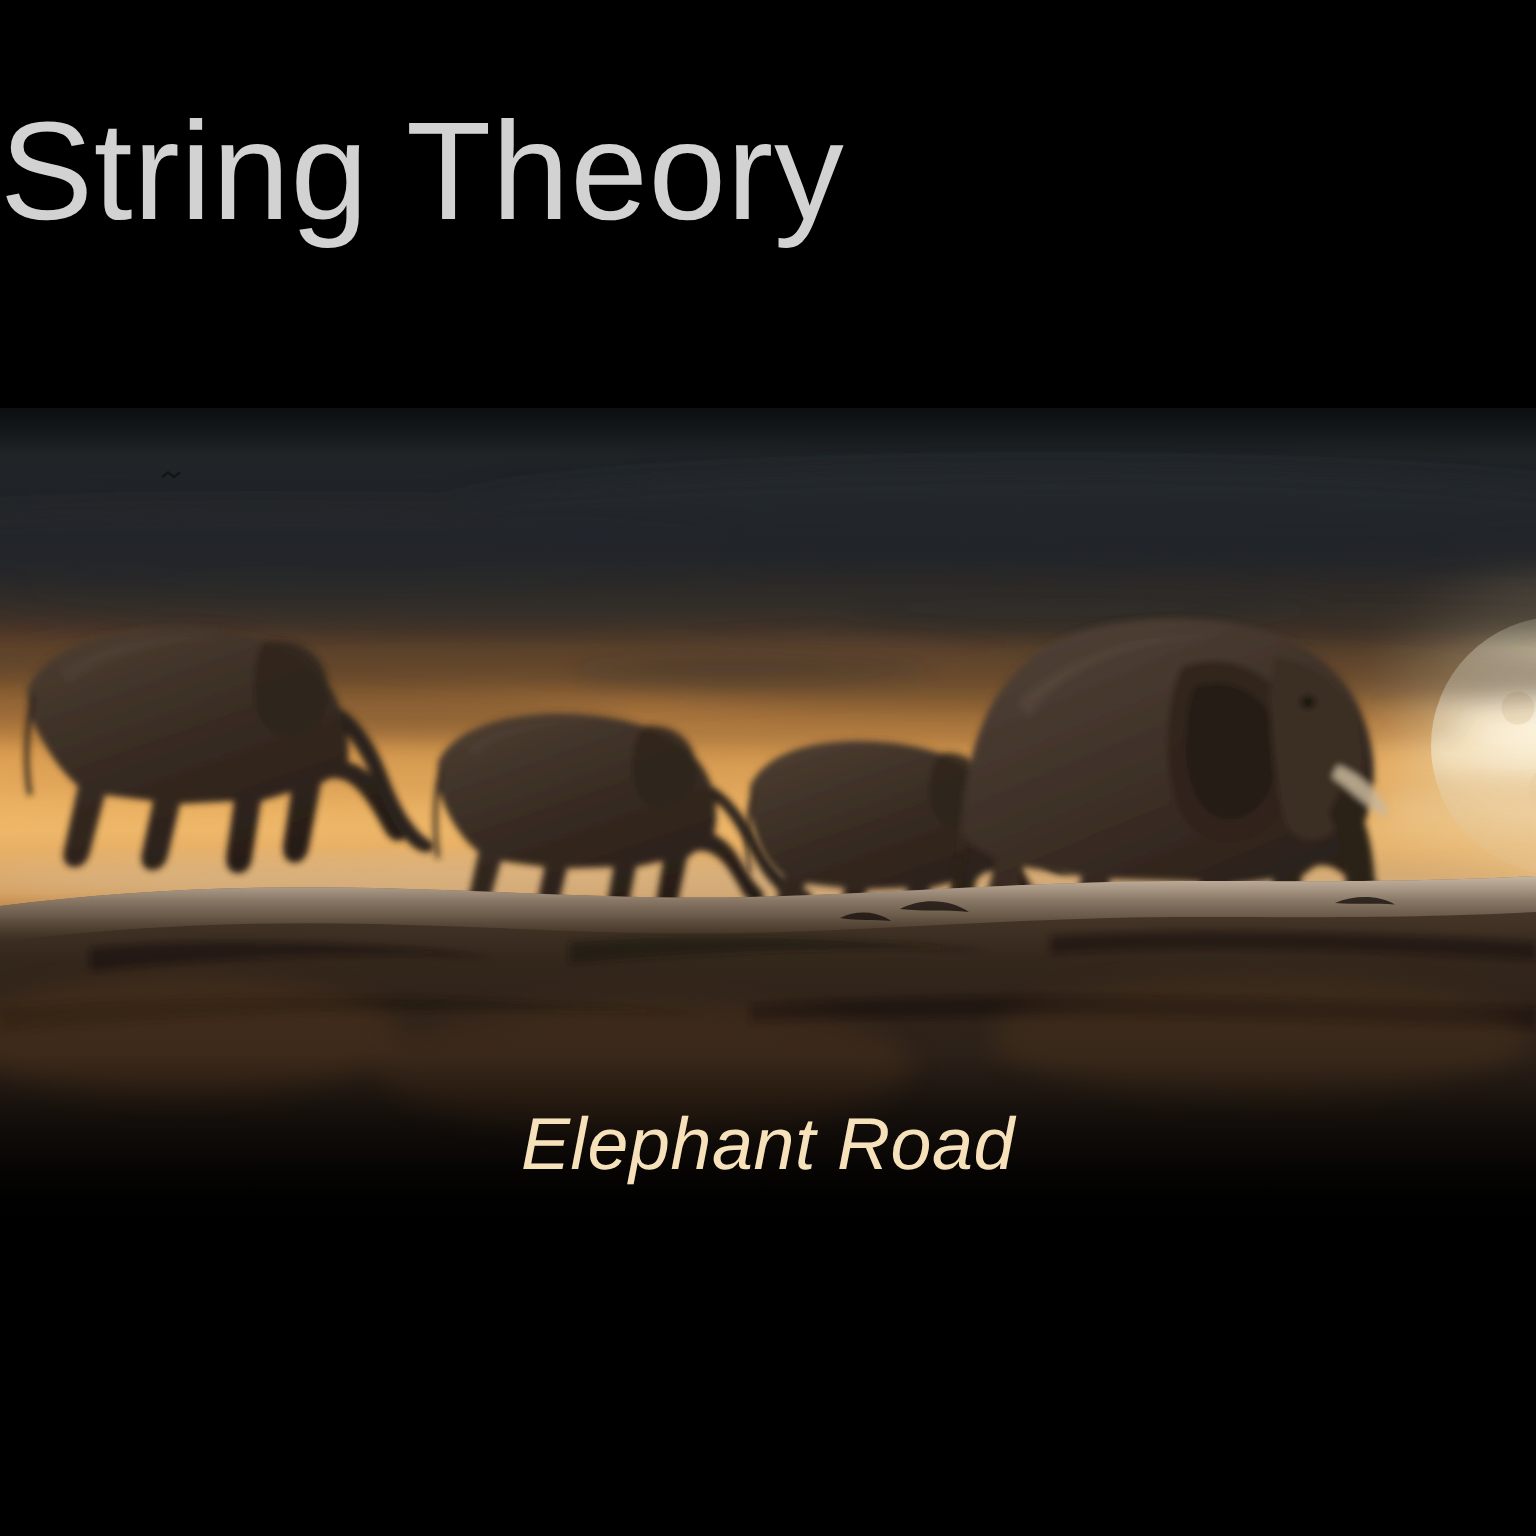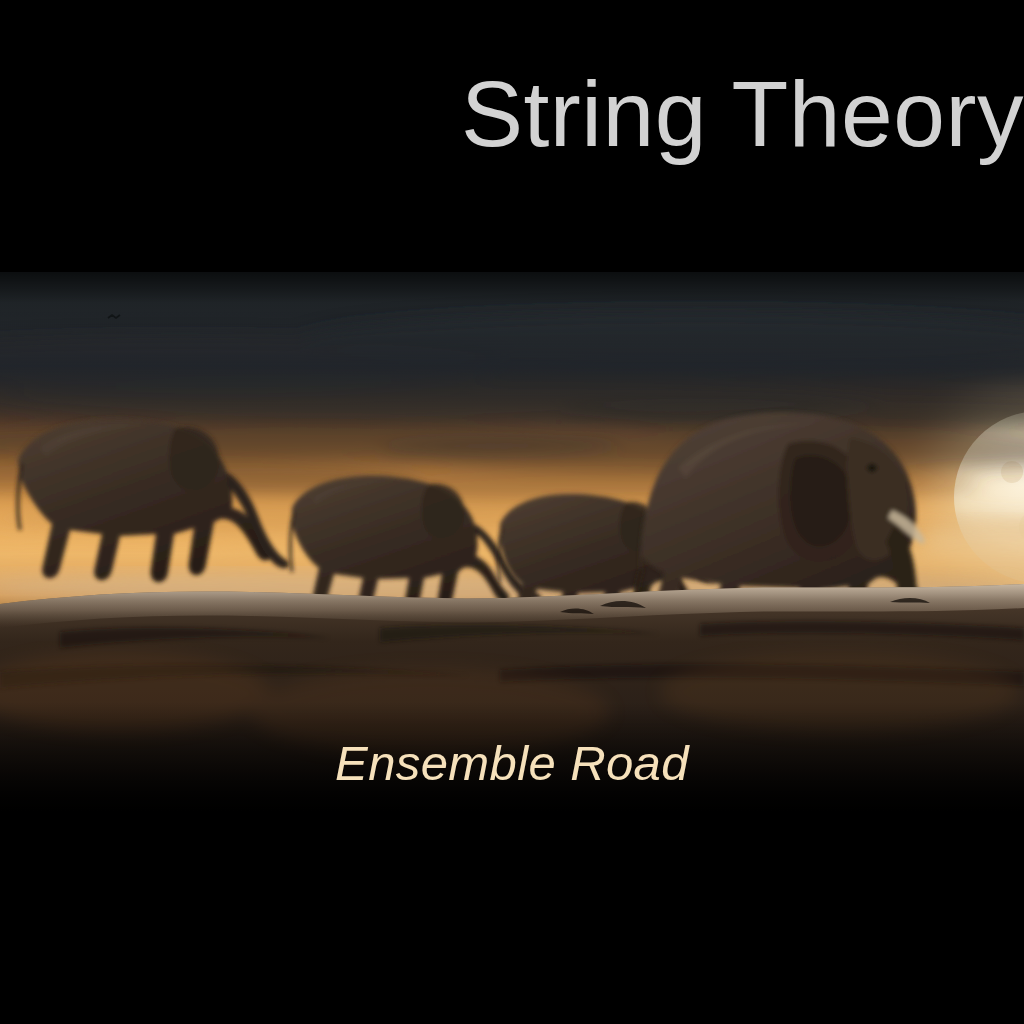--- a/index.html
+++ b/index.html
@@ -22,21 +22,21 @@
     left: 0; top: 0;
     width: 1024px;
     height: 272px;
     background: #000000;
   }
   #album-title {
     position: absolute;
     left: 0;
     top: 68px;
     width: 1024px;
-    text-align: right;
+    text-align: left;
     color: #d2d2d2;
     font-size: 93px;
     font-weight: 300;
     letter-spacing: 0.5px;
     line-height: 1.0;
     white-space: nowrap;
   }
 
   
   #photo {
@@ -502,18 +502,18 @@
         </g>
       </g>
 
       <rect x="0" y="0" width="1024" height="30" fill="url(#topFade)"></rect>
       <rect x="0" y="430" width="1024" height="110" fill="url(#bottomFade)"></rect>
 
       <rect x="0" y="0" width="1024" height="540" fill="none"></rect>
     </svg>
   </div>
 
-  <div id="subtitle">Ensemble Road</div>
+  <div id="subtitle">Elephant Road</div>
 
   <div id="bottom-band"></div>
 
 
 </div>
 
 </body></html>

